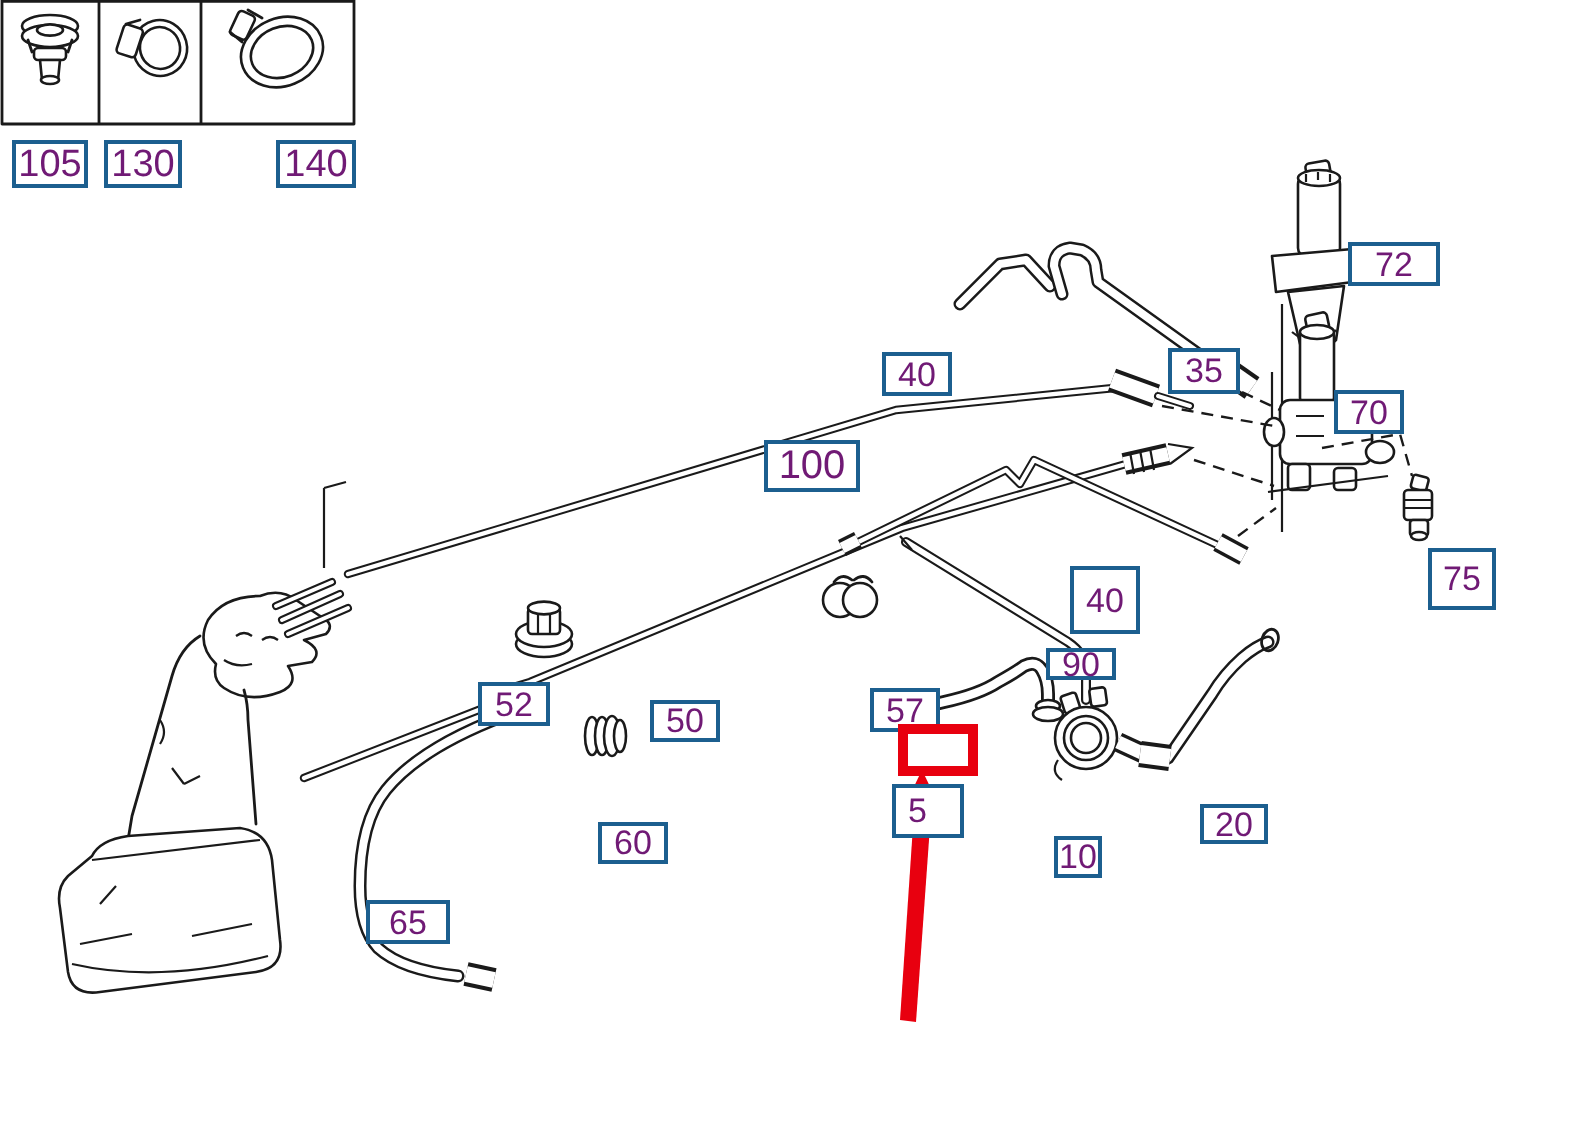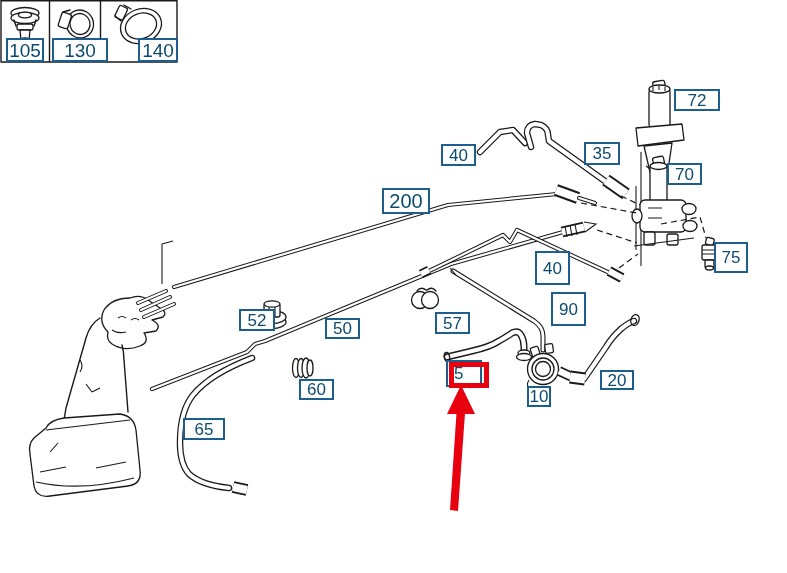--- a/index.html
+++ b/index.html
@@ -1,21 +1,21 @@
 <!DOCTYPE html>
 <html><head>
 <meta charset="utf-8">
 <style>
   html,body{margin:0;padding:0;background:#fdfdfd;}
   .stage{position:relative;width:787px;height:573px;background:#ffffff;overflow:hidden;
          font-family:"Liberation Sans",sans-serif;}
   .stage svg.art{position:absolute;left:0;top:0;z-index:1;}
   .plabel{position:absolute;z-index:2;box-sizing:border-box;background:#ffffff;
-          border:2px solid #1c5f8f;color:#0c4a6e;display:flex;align-items:center;
-          justify-content:center;font-size:17px;line-height:1;letter-spacing:0;}
+          border:2px solid #1c5f8f;color:#701a75;display:flex;align-items:center;
+          justify-content:center;font-size:17px;line-height:1;letter-spacing:0;margin-top:32px;}
   .plabel.big{font-size:20px;}
   .plabel.tray{font-size:19px;}
   .plabel.hl{justify-content:flex-start;padding-left:6px;}
   .red-box{position:absolute;z-index:3;box-sizing:border-box;border:5px solid #e8000f;
            background:transparent;}
   
   .ln{stroke:#1a1a1a;fill:none;stroke-width:1.4;stroke-linecap:round;stroke-linejoin:round;}
   .thin{stroke:#1a1a1a;fill:none;stroke-width:1.1;}
   .dash{stroke:#1a1a1a;fill:none;stroke-width:1.2;stroke-dasharray:6 4;}
   .tube-o{stroke:#1a1a1a;fill:none;stroke-linecap:round;stroke-linejoin:round;}
@@ -221,31 +221,31 @@
       <path class="dash" d="M661,224 L700,217 L706,238"></path>
     </g>
 
     <g fill="#e8000f" stroke="none">
       <polygon points="461,385 447,414 475,414"></polygon>
       <polygon points="456.5,413 465,413 458,511 450,510"></polygon>
     </g>
   </svg>
 
   <div class="plabel tray" style="left:6px;top:38px;width:38px;height:24px">105</div>
-  <div class="plabel tray" style="left:52px;top:38px;width:56px;height:24px">130</div>
+  <div class="plabel tray" style="left:52px;top:38px;width:39px;height:24px">130</div>
   <div class="plabel tray" style="left:138px;top:38px;width:40px;height:24px">140</div>
 
   <div class="plabel" style="left:441px;top:144px;width:35px;height:22px">40</div>
   <div class="plabel" style="left:584px;top:142px;width:36px;height:23px">35</div>
   <div class="plabel" style="left:674px;top:89px;width:46px;height:22px">72</div>
   <div class="plabel" style="left:667px;top:163px;width:35px;height:22px">70</div>
   <div class="plabel" style="left:714px;top:242px;width:34px;height:31px">75</div>
-  <div class="plabel big" style="left:382px;top:188px;width:48px;height:26px">200</div>
+  <div class="plabel big" style="left:382px;top:188px;width:48px;height:26px">100</div>
   <div class="plabel" style="left:535px;top:251px;width:35px;height:34px">40</div>
-  <div class="plabel" style="left:551px;top:292px;width:35px;height:34px">90</div>
+  <div class="plabel" style="left:523px;top:292px;width:35px;height:16px">90</div>
   <div class="plabel" style="left:239px;top:309px;width:36px;height:22px">52</div>
   <div class="plabel" style="left:325px;top:318px;width:35px;height:21px">50</div>
   <div class="plabel" style="left:435px;top:312px;width:35px;height:22px">57</div>
   <div class="plabel" style="left:299px;top:379px;width:35px;height:21px">60</div>
   <div class="plabel" style="left:183px;top:418px;width:42px;height:22px">65</div>
   <div class="plabel" style="left:527px;top:386px;width:24px;height:21px">10</div>
   <div class="plabel" style="left:600px;top:370px;width:34px;height:20px">20</div>
 
   <div class="plabel hl" style="left:446px;top:360px;width:36px;height:27px">5</div>
   <div class="red-box" style="left:449px;top:362px;width:40px;height:26px"></div>

